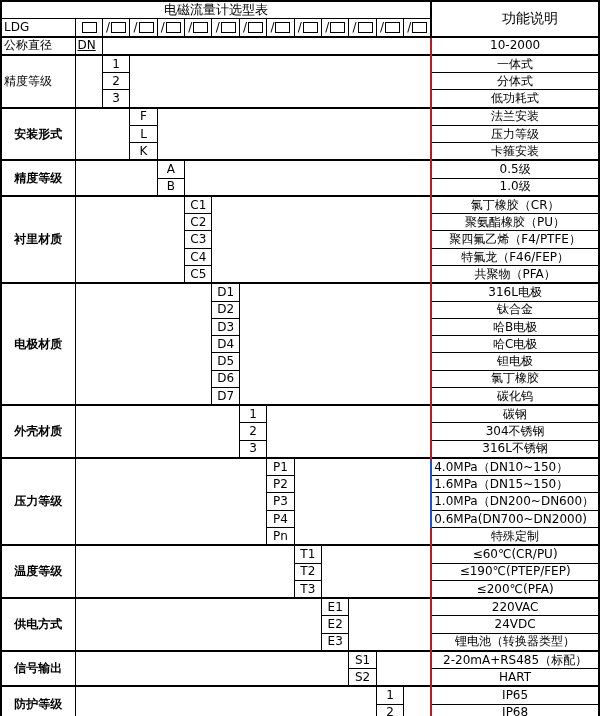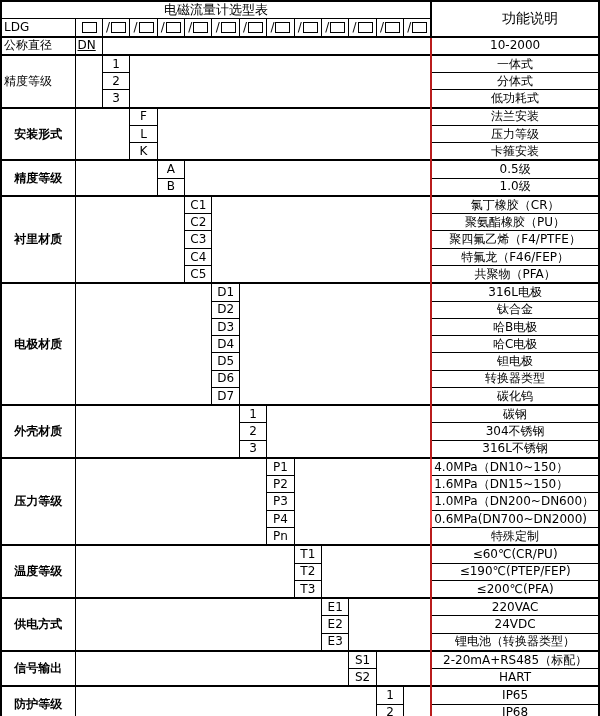--- a/index.html
+++ b/index.html
@@ -20,21 +20,21 @@
     padding:0 1px;
     overflow:hidden;
     white-space:nowrap;
     vertical-align:middle;
     line-height:1.05;
   }
   tr.sec td{border-top:2px solid #000;}
   .title-cell{text-align:center;font-size:13px;}
   .fn-header{text-align:center;font-size:14px;border-left:2px solid #000;padding-left:31px;}
   .fn{text-align:center;border-left:2px solid #b91c1c;}
-  .fn-l{text-align:left;padding-left:2px;border-left:2px solid #ef4444;}
+  .fn-l{text-align:left;padding-left:2px;border-left:2px solid #1d4ed8;}
   .label-c{text-align:center;font-weight:bold;}
   .label-l{text-align:left;padding-left:2px;}
   .code{text-align:center;}
   .code-l{text-align:left;padding-left:2px;text-decoration:underline;}
   .mcell{text-align:center;}
   .box{
     display:inline-block;
     width:13px;height:9px;
     border:1px solid #000;
     vertical-align:middle;
@@ -172,21 +172,21 @@
       <tr>
         <td class="code">D4</td>
         <td class="fn">哈C电极</td>
       </tr>
       <tr>
         <td class="code">D5</td>
         <td class="fn">钽电极</td>
       </tr>
       <tr>
         <td class="code">D6</td>
-        <td class="fn">转换器类型</td>
+        <td class="fn">氯丁橡胶</td>
       </tr>
       <tr>
         <td class="code">D7</td>
         <td class="fn">碳化钨</td>
       </tr>
       <tr class="sec">
         <td class="label-c" rowspan="3">外壳材质</td>
         <td colspan="6" rowspan="3"></td>
         <td class="code">1</td>
         <td colspan="6" rowspan="3"></td>

